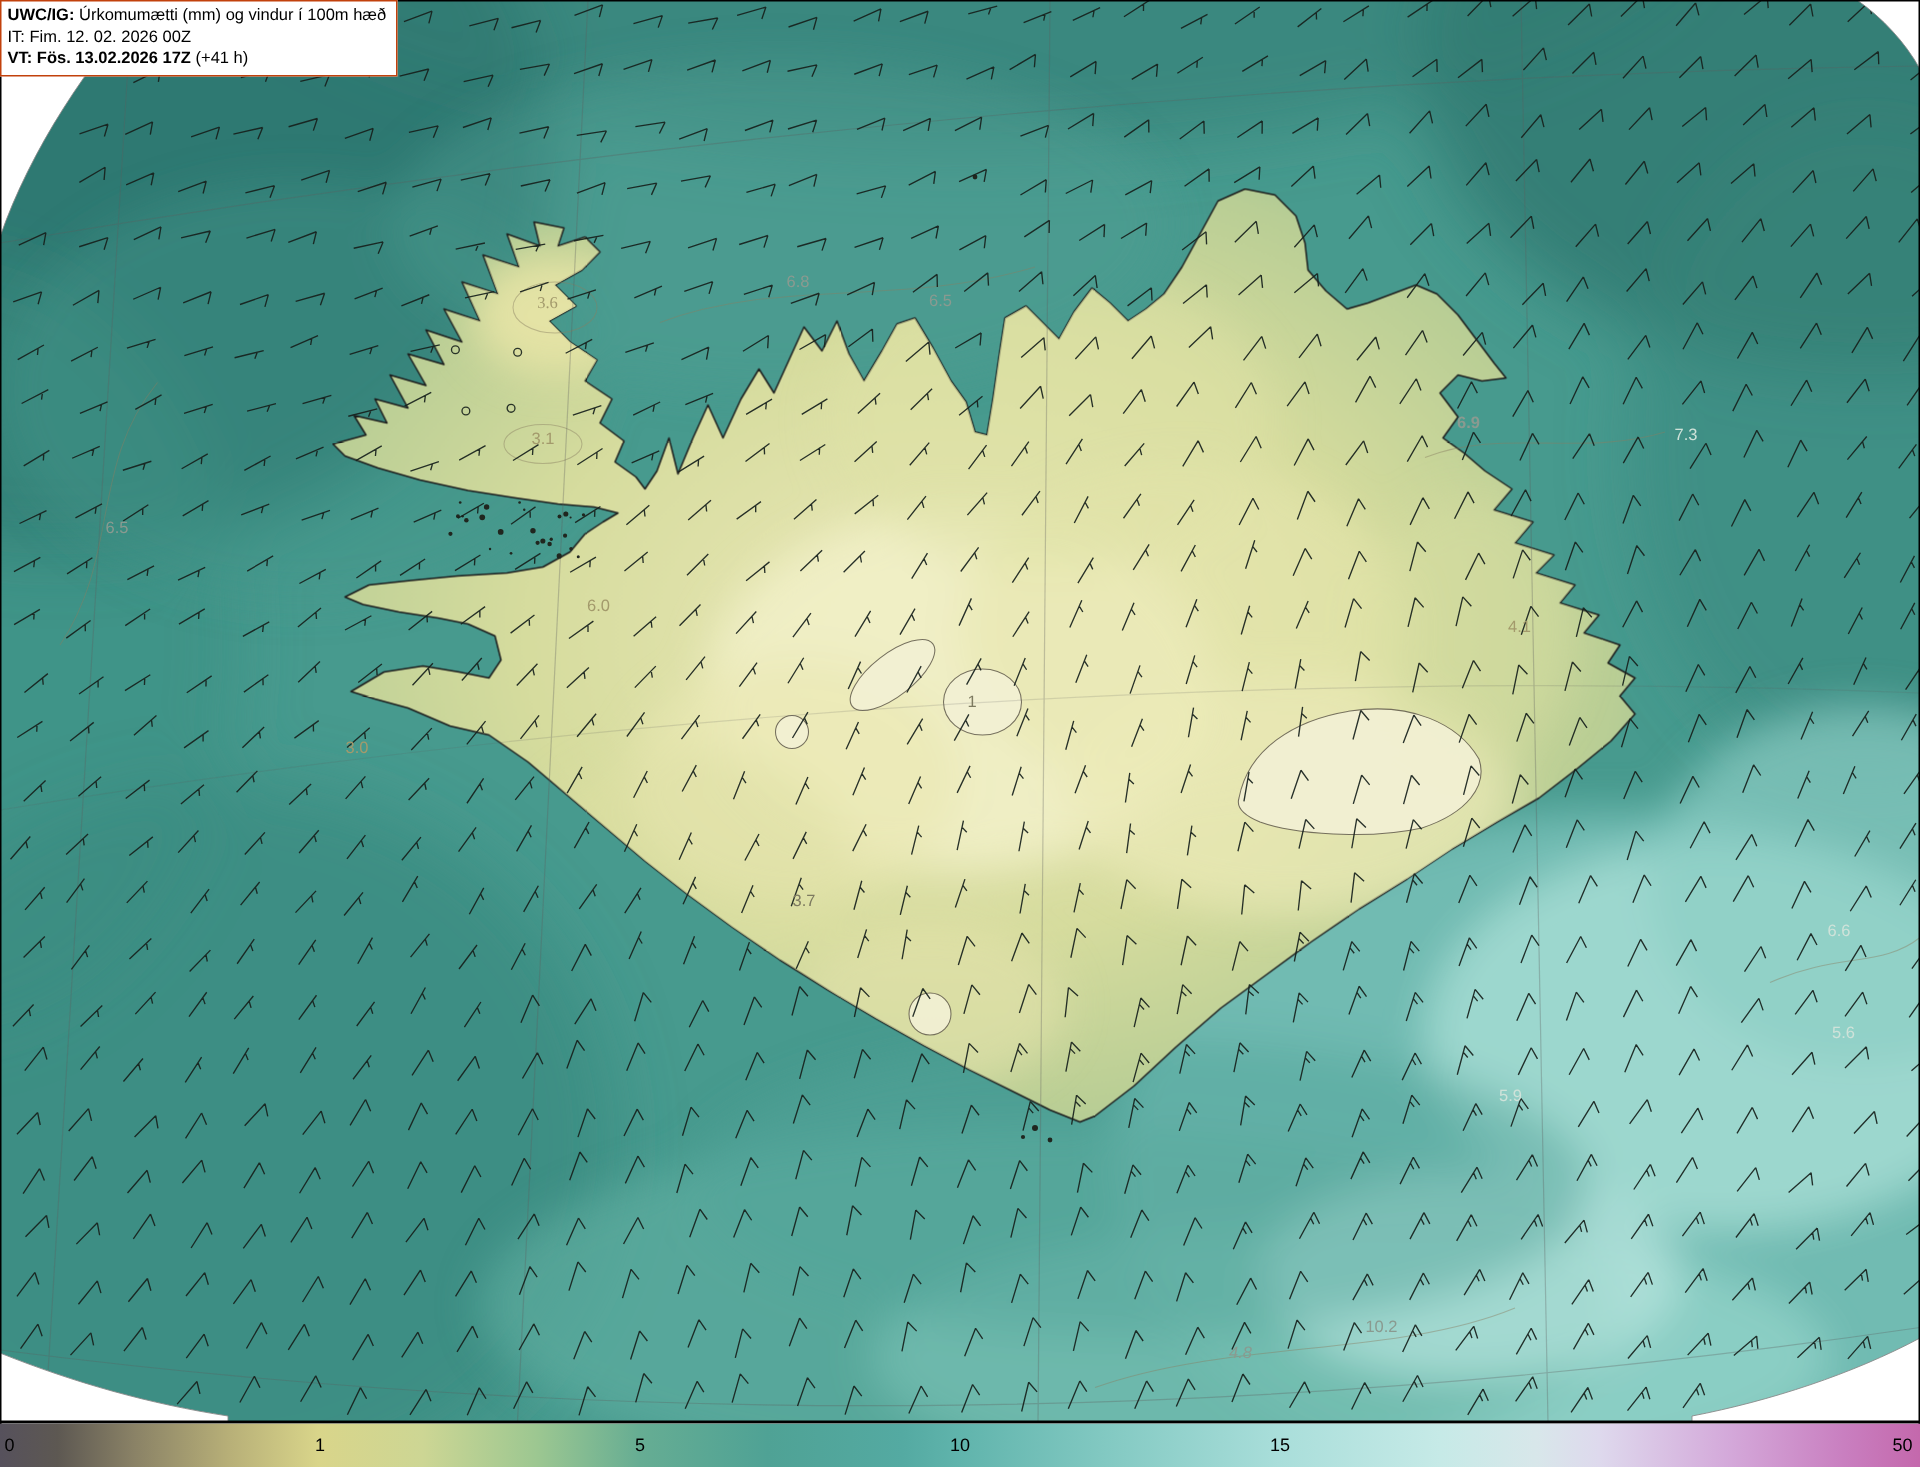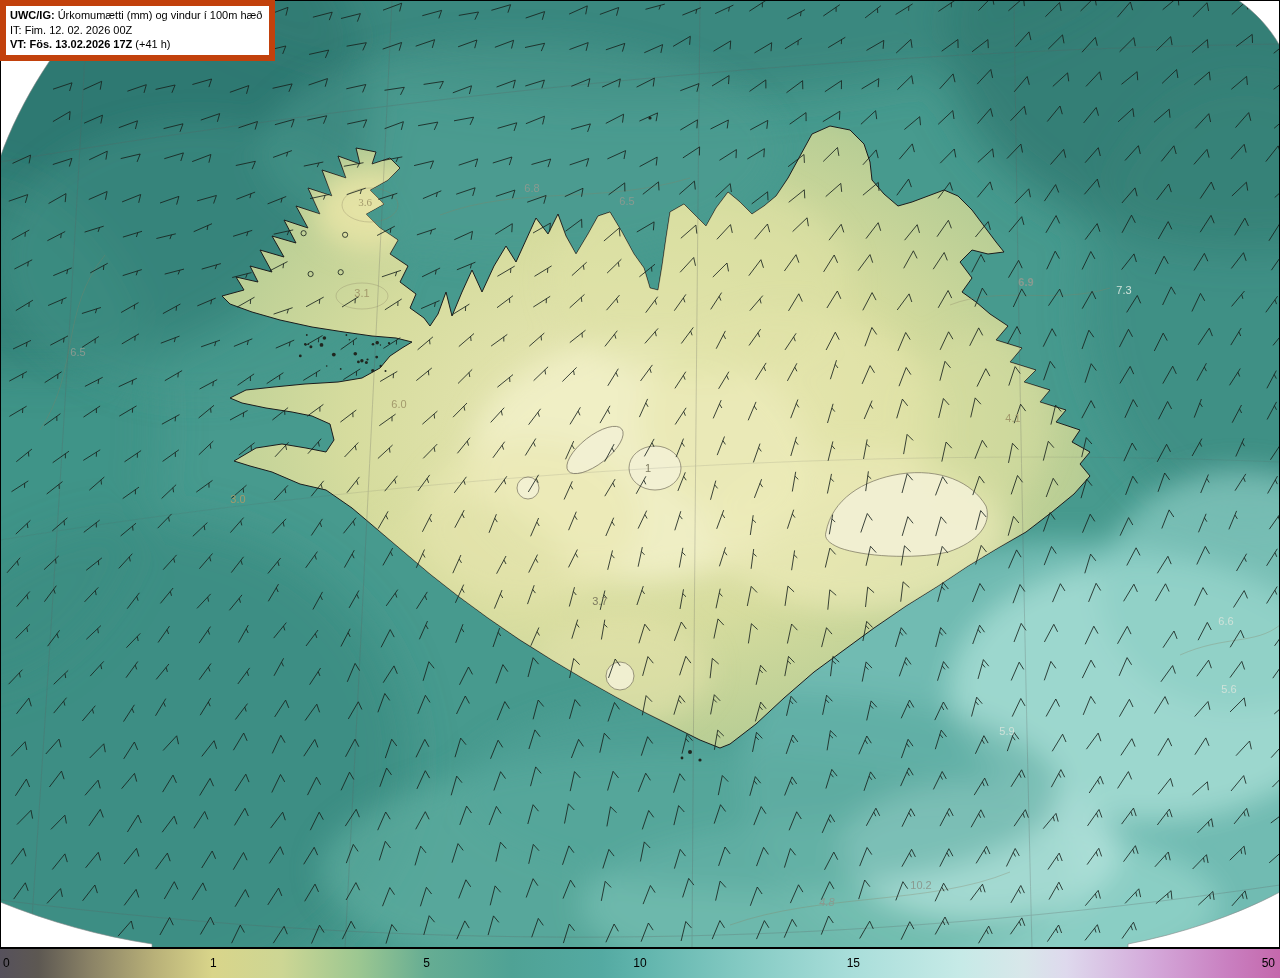--- a/index.html
+++ b/index.html
@@ -6,21 +6,21 @@
   html,body{width:1280px;height:978px;background:#fff;font-family:"Liberation Sans",sans-serif}
   .stage{position:relative;width:1280px;height:978px;overflow:hidden;outline:1px solid #000;outline-offset:-1px;background:#fff}
   .map-area{position:relative;width:1280px;height:948px}
   .map-area > svg{display:block;position:absolute;left:0;top:0}
   .labels{position:absolute;left:0;top:0;width:1280px;height:724px;pointer-events:none;z-index:3}
   .clabel{position:absolute;font-size:11px;transform:translate(-50%,-50%);white-space:nowrap}
   .clabel.tan{color:#a39a6c}
   .clabel.gray{color:#8a9a90}
   .clabel.pale{color:#cfe2d9}
   .clabel.dark{color:#7d7a60}
-  .title-box{position:absolute;left:0;top:0;z-index:5;background:#fff;border:6px solid #c2410c;
+  .title-box{position:absolute;left:0;top:0;z-index:5;background:#fff;border:1px solid #c2410c;
              padding:2px 7px 3px 4px;font-size:11px;line-height:1.32;color:#000;white-space:nowrap}
   .title-box b{font-weight:bold}
   .colorbar{position:relative;width:1280px;height:30px;border-top:1px solid #000;overflow:hidden}
   .cb-gradient{position:absolute;left:0;top:0;right:0;bottom:0}
   .cb-ticks{position:absolute;left:0;top:0;right:0;bottom:0}
   .cb-tick{position:absolute;top:0;height:29px;line-height:29px;font-size:12px;color:#000;transform:translateX(-50%)}
 </style>
 </head>
 <body>
 
@@ -166,25 +166,25 @@
     </svg>
 
     <div class="labels" id="label-layer">
         <div class="clabel gray" style="left: 532px; top: 188px;">6.8</div>
         <div class="clabel gray" style="left: 627px; top: 201px;">6.5</div>
         <div class="clabel tan" style="left: 365px; top: 202px; font-family: Liberation Serif, serif;">3.6</div>
         <div class="clabel tan" style="left: 362px; top: 293px;">3.1</div>
         <div class="clabel gray" style="left: 78px; top: 352px;">6.5</div>
         <div class="clabel tan" style="left: 399px; top: 404px;">6.0</div>
         <div class="clabel tan" style="left: 238px; top: 455px; margin-top: 44px;">3.0</div>
-        <div class="clabel gray" style="left: 1026px; top: 282px; font-weight: bold;">6.9</div>
+        <div class="clabel gray" style="left: 979px; top: 282px; font-weight: bold;">6.9</div>
         <div class="clabel pale" style="left: 1124px; top: 290px;">7.3</div>
         <div class="clabel tan" style="left: 1013px; top: 418px;">4.1</div>
         <div class="clabel dark" style="left: 648px; top: 468px;">1</div>
-        <div class="clabel dark" style="left: 600px; top: 601px; text-align: center;">3.7</div>
+        <div class="clabel dark" style="left: 536px; top: 601px; text-align: center;">3.7</div>
         <div class="clabel pale" style="left: 1226px; top: 621px; text-align: center;">6.6</div>
         <div class="clabel pale" style="left: 1229px; top: 689px;">5.6</div>
         <div class="clabel pale" style="left: 1007px; top: 731px;">5.9</div>
         <div class="clabel gray" style="left: 921px; top: 885px;">10.2</div>
         <div class="clabel gray" style="left: 827px; top: 902px; font-style: italic;">4.8</div>
       </div>
 
     <div class="title-box">
       <div><b>UWC/IG:</b> <span>Úrkomumætti (mm) og vindur í 100m hæð</span></div>
       <div><span>IT:</span> <span>Fim. 12. 02. 2026 00Z</span></div>

